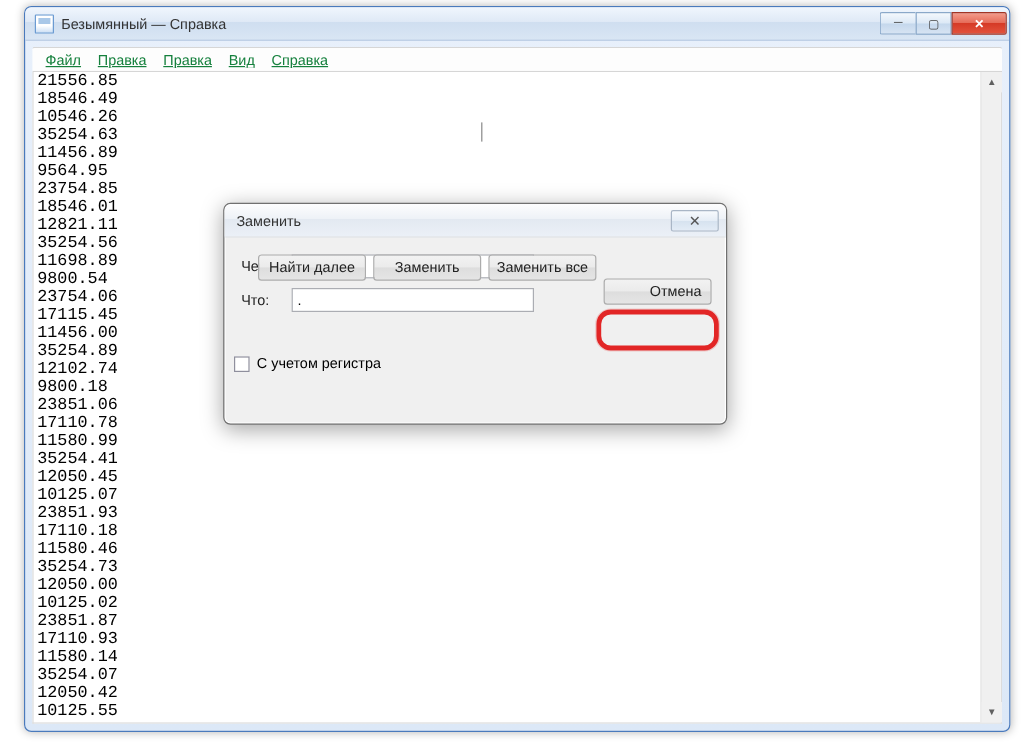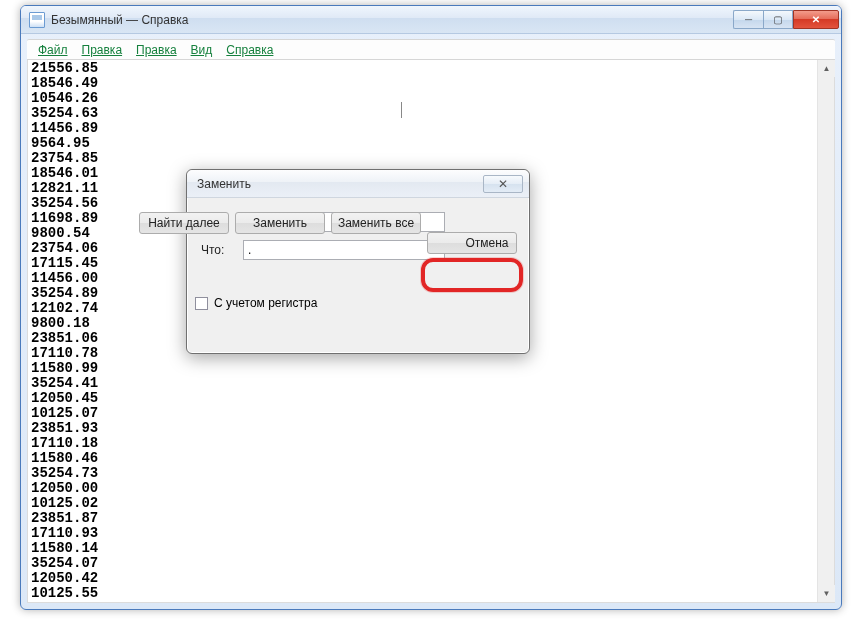--- a/index.html
+++ b/index.html
@@ -105,21 +105,20 @@
     .editor {
       position: absolute;
       top: 0; left: 0; right: 17px; bottom: 0;
       padding: 1px 3px;
       font-family: Consolas, "Courier New", monospace;
       font-size: 14px;
       line-height: 15px;
       color: #000;
       white-space: pre;
       overflow: hidden;
-      font-weight: bold;
     }
     .scrollbar-v {
       position: absolute;
       top: 0; right: 0; bottom: 0;
       width: 17px;
       background: #f0f0f0;
       border-left: 1px solid #e4e4e4;
     }
     .sb-btn {
       position: absolute;
@@ -139,21 +138,21 @@
     }
     .cursor-ibeam::before, .cursor-ibeam::after {
       content:''; position:absolute; left:3px; width:1px; background:#888;
     }
     .cursor-ibeam::before { top:0; height:16px; }
     
     
     .dialog {
       position: absolute;
       top: 163px; left: 165px;
-      width: 344px;
+      width: 420px;
       height: 185px;
       background: #f0f0f0;
       border: 1px solid #707070;
       border-radius: 6px;
       box-shadow: 0 4px 18px rgba(0,0,0,0.35), inset 0 0 0 1px #fff;
       overflow: visible;
     }
     .dlg-titlebar {
       height: 28px;
       background: linear-gradient(to bottom, #fdfdfe 0%, #eef2f7 45%, #e3e9f1 46%, #ebf0f7 100%);

